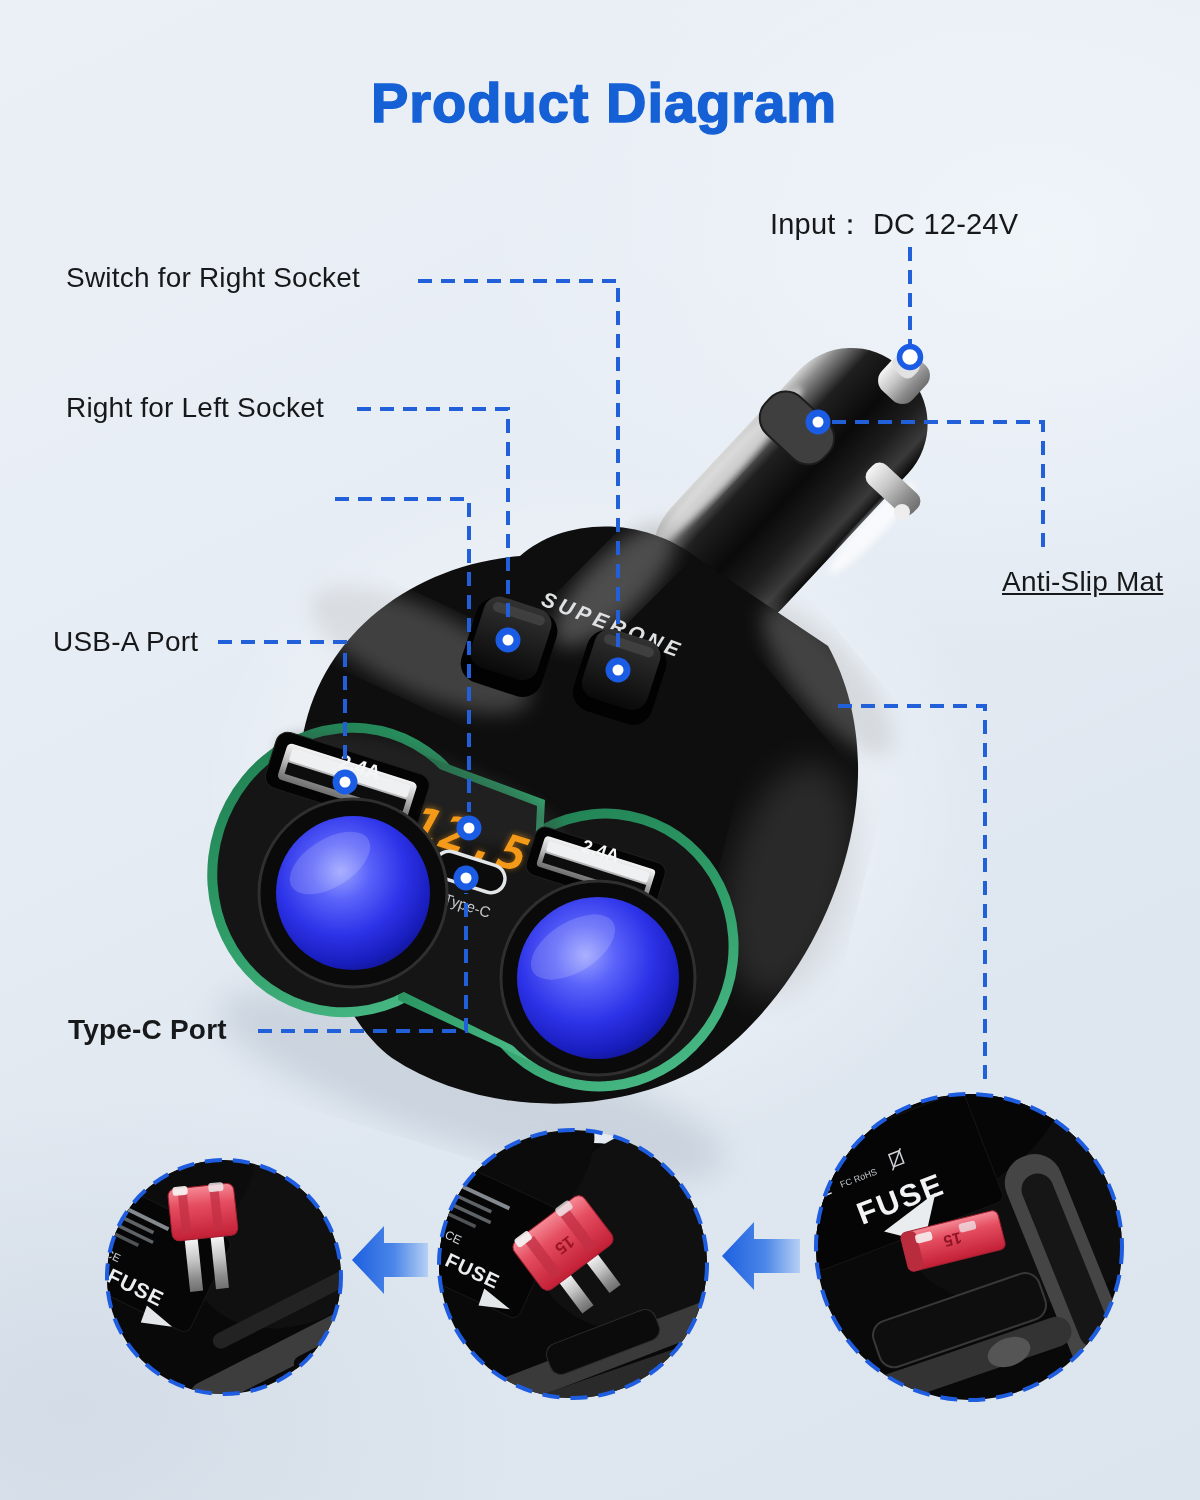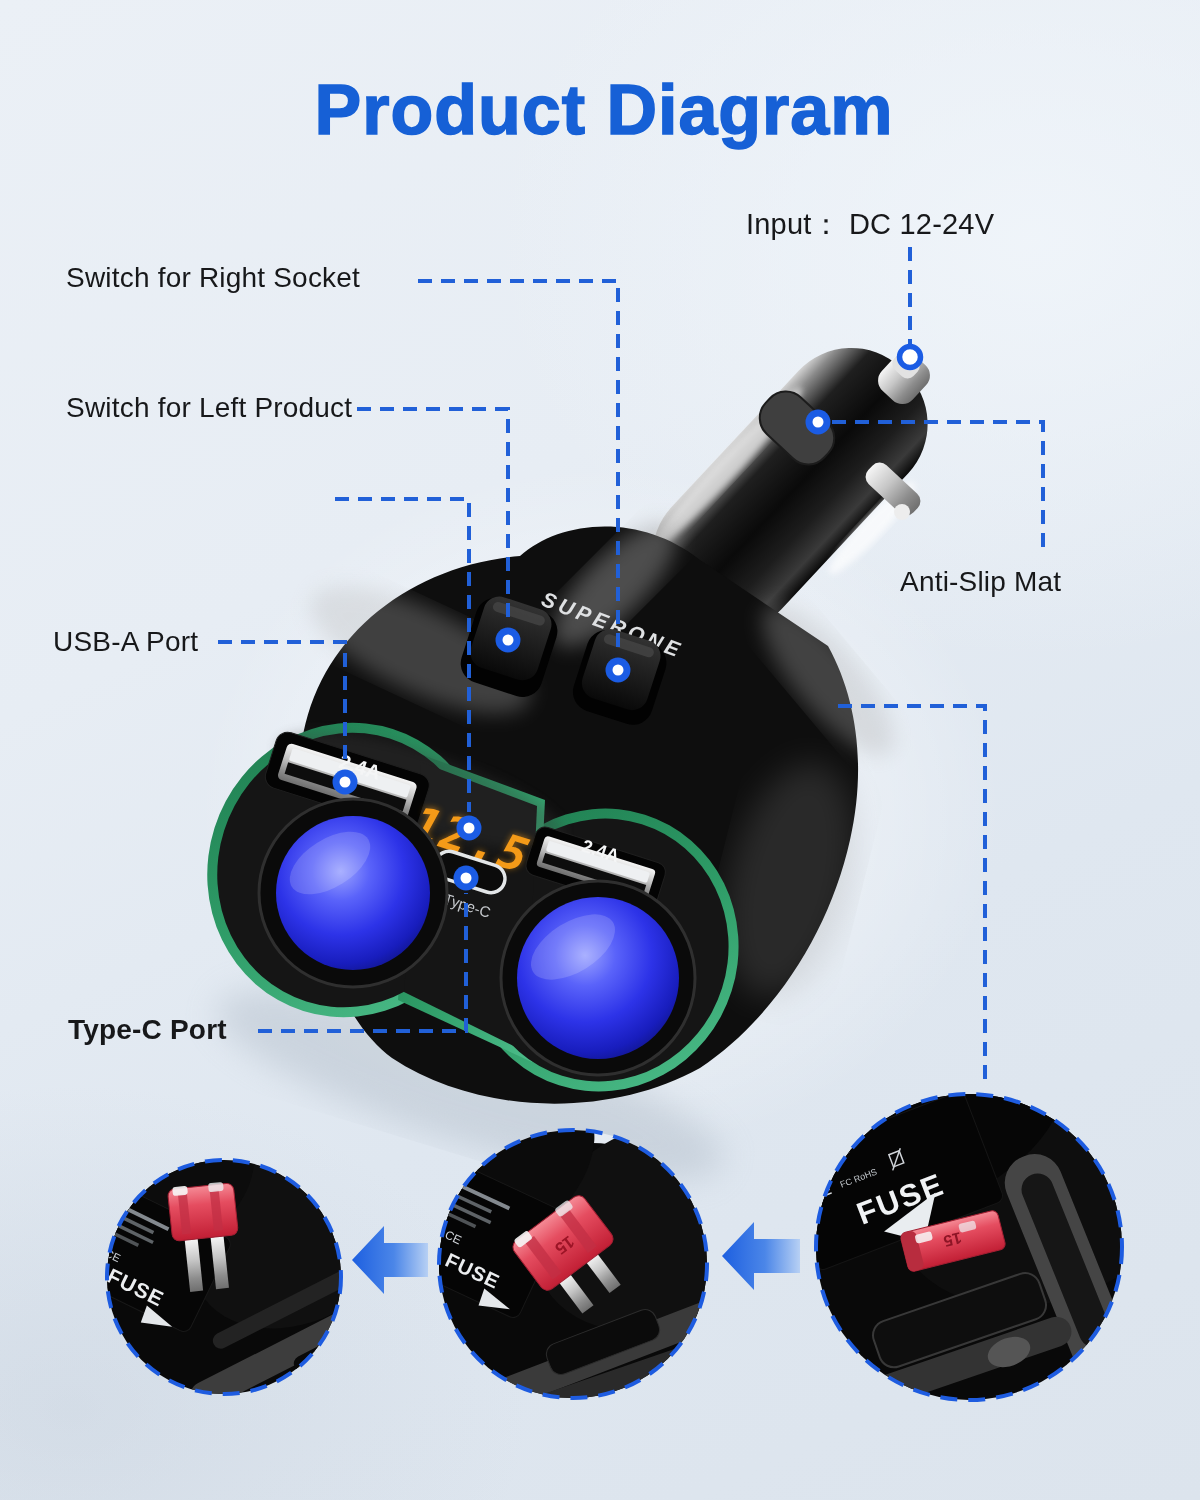--- a/index.html
+++ b/index.html
@@ -7,21 +7,21 @@
     position:relative;width:1200px;height:1500px;overflow:hidden;
     font-family:"Liberation Sans", sans-serif;
     background:
       radial-gradient(560px 480px at 50% 54%, rgba(255,255,255,.80), rgba(255,255,255,0) 72%),
       radial-gradient(900px 700px at 86% 16%, rgba(240,245,250,.9), rgba(240,245,250,0) 60%),
       radial-gradient(700px 500px at 6% 94%, rgba(186,197,210,.30), rgba(186,197,210,0) 65%),
       linear-gradient(155deg,#ebf0f6 0%,#e7edf4 35%,#dfe7f0 65%,#dce4ed 100%);
   }
   .title{
     position:absolute;left:8px;right:0;top:70px;text-align:center;
-    font-size:70px;font-weight:700;color:#1660d6;letter-spacing:1px;
+    font-size:56px;font-weight:700;color:#1660d6;letter-spacing:1px;
     -webkit-text-stroke:1.5px #1660d6;
   }
   .lbl{position:absolute;font-size:28px;color:#17181a;letter-spacing:.2px;white-space:nowrap;}
   .lbl.wrap{white-space:normal;line-height:42px;}
   svg{position:absolute;left:0;top:0;}
   text{font-family:"Liberation Sans", sans-serif;}
   .led{font-family:"DejaVu Sans Mono", monospace;font-style:italic;font-weight:bold;}
 </style>
 </head>
 <body>
@@ -319,19 +319,19 @@
       <ellipse cx="1009" cy="1352" rx="22" ry="14" transform="rotate(-20 1009 1352)" fill="#555555"></ellipse>
     </g>
     <circle cx="969" cy="1247" r="153" fill="none" stroke="#1e5ce0" stroke-width="4" stroke-dasharray="17 11"></circle>
 
     <polygon points="352,1260 384,1226 384,1243 428,1243 428,1277 384,1277 384,1294" fill="url(#gradArrow)"></polygon>
     <polygon points="722,1256 754,1222 754,1239 800,1239 800,1273 754,1273 754,1290" fill="url(#gradArrow)"></polygon>
   </svg>
 
   <div class="title">Product Diagram</div>
 
-  <div class="lbl" style="left:746px;top:205px;font-size:29px;">Input： DC 12-24V</div>
+  <div class="lbl" style="left:770px;top:205px;font-size:29px;">Input： DC 12-24V</div>
   <div class="lbl" style="left:66px;top:262px;">Switch for Right Socket</div>
-  <div class="lbl" style="left:66px;top:392px;">Switch for Left Product</div>
+  <div class="lbl" style="left:66px;top:392px;">Right for Left Socket</div>
   <div class="lbl" style="left:53px;top:626px;">USB-A Port</div>
-  <div class="lbl" style="left:900px;top:566px;">Anti-Slip Mat</div>
+  <div class="lbl" style="left:1002px;top:566px;text-decoration:underline;">Anti-Slip Mat</div>
   <div class="lbl" style="left:68px;top:1014px;font-weight:bold;">Type-C Port</div>
 </div>
 
 </body></html>

